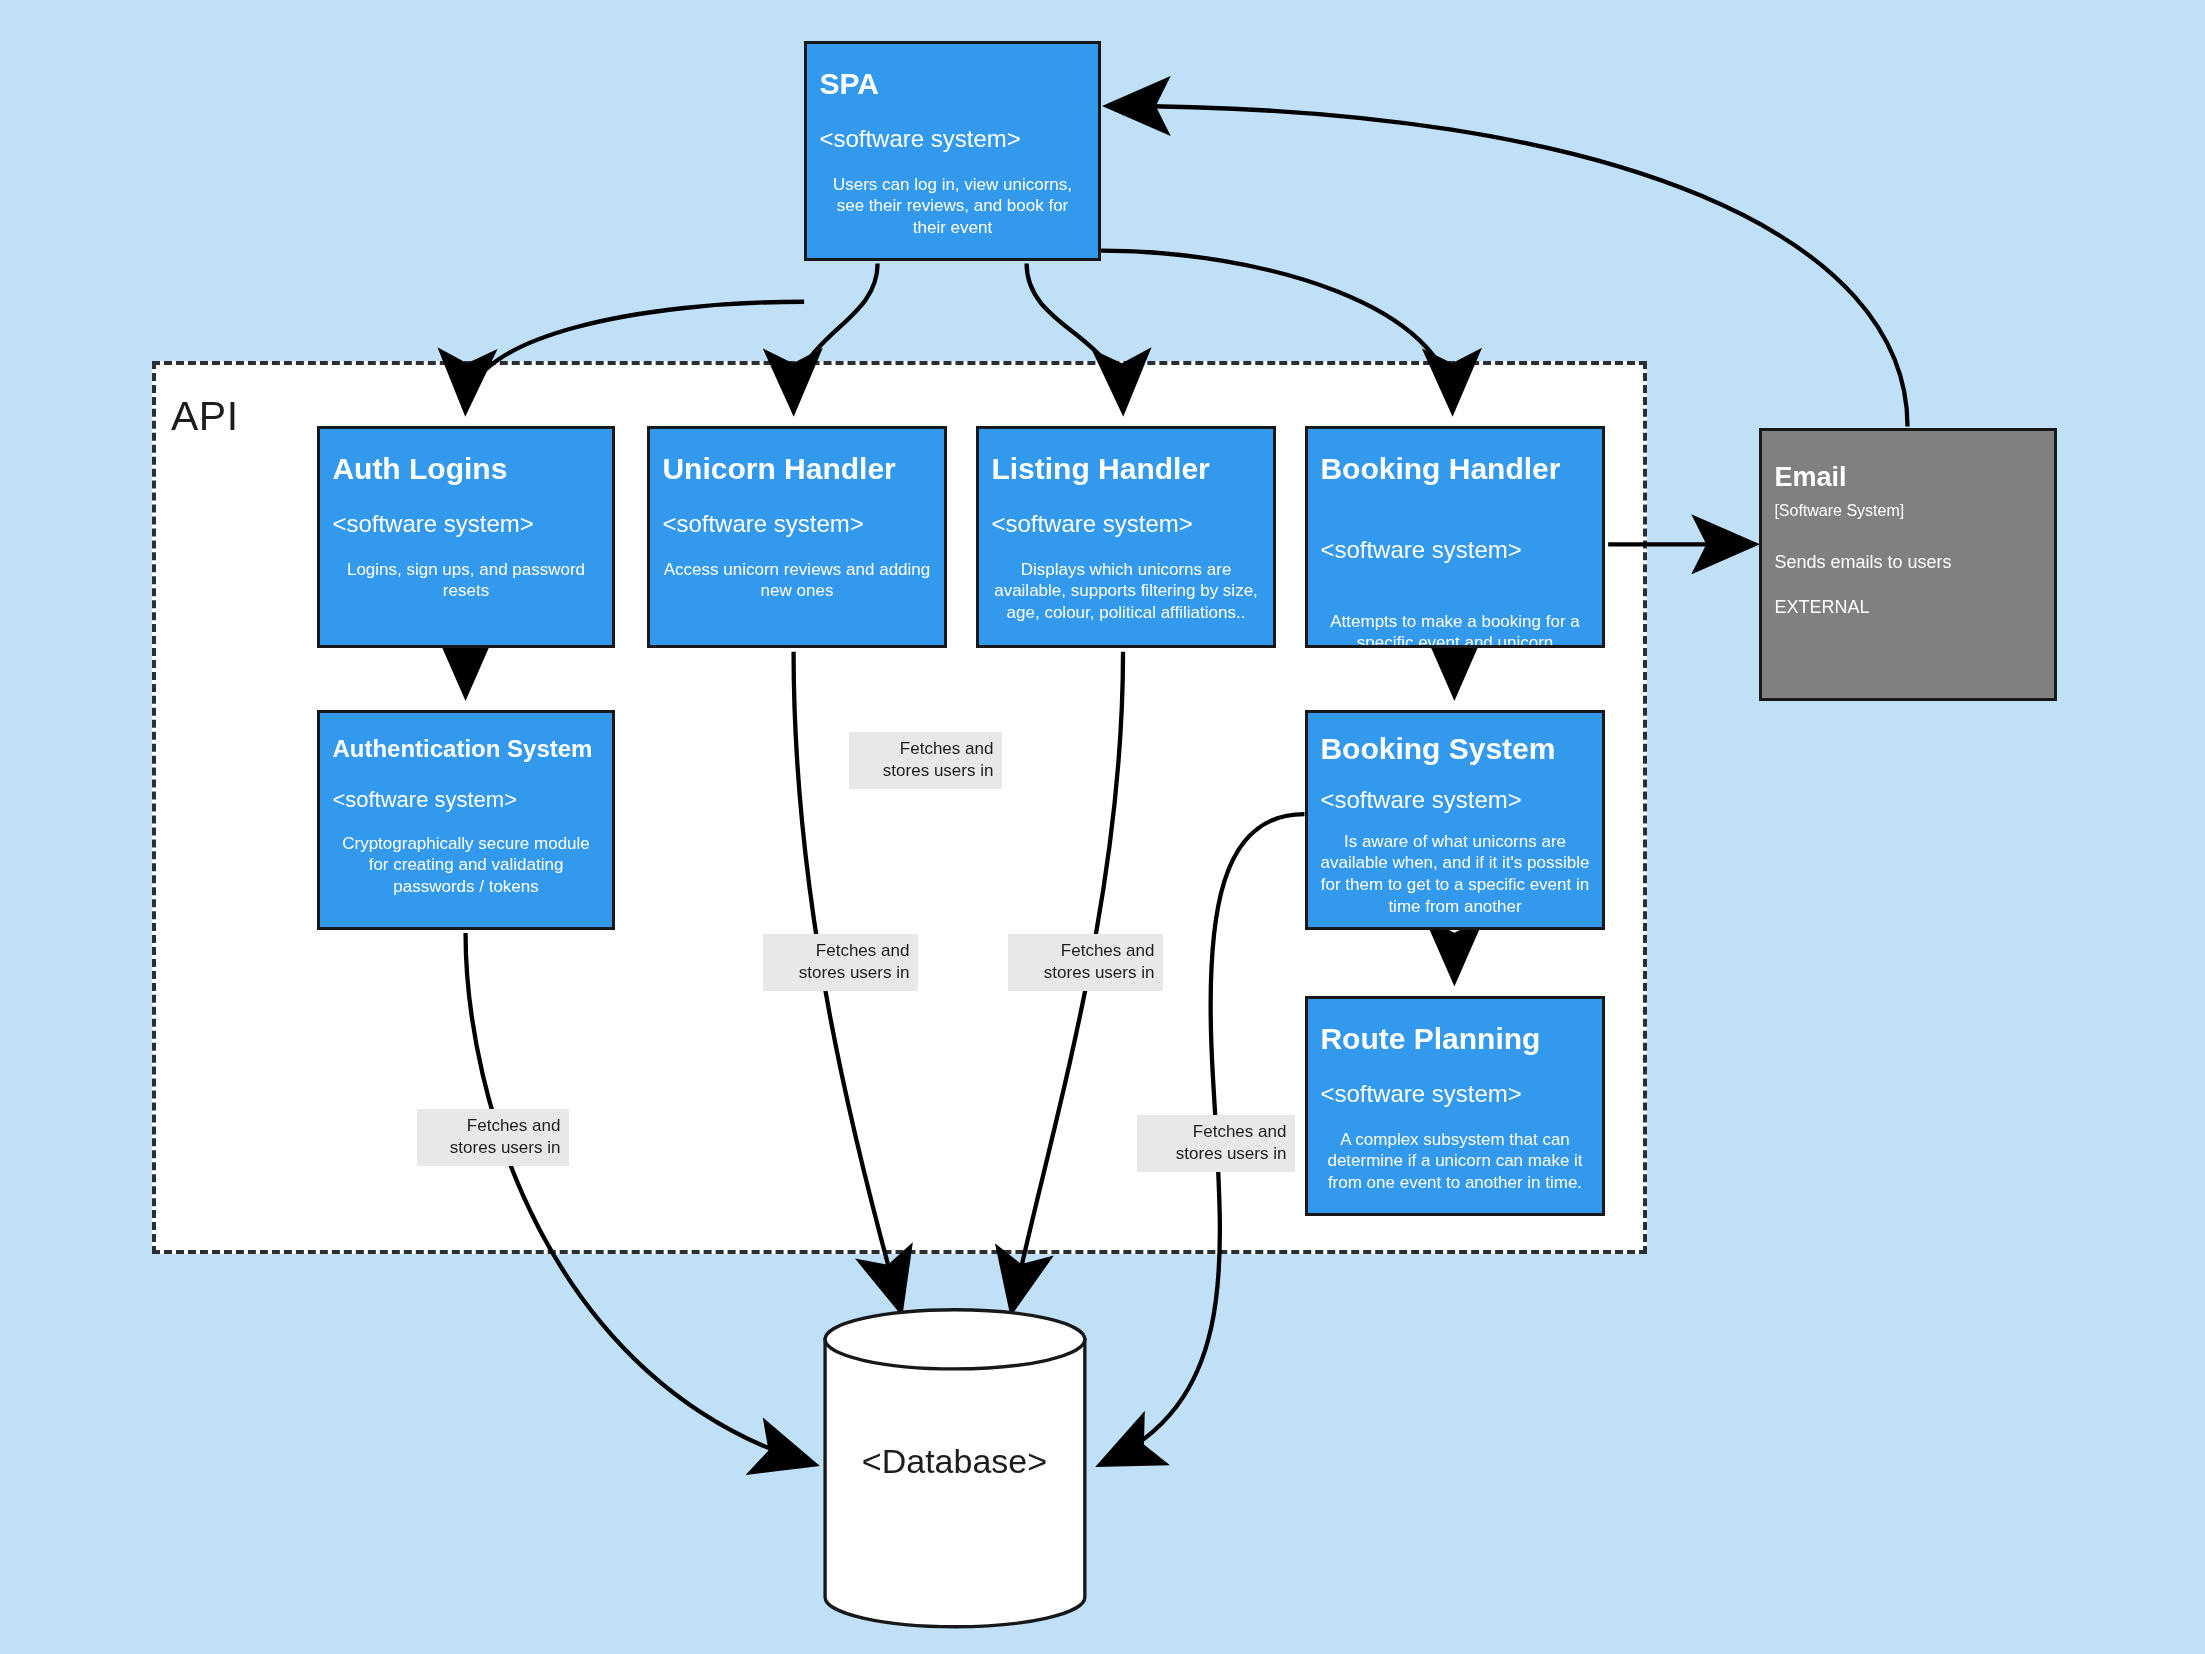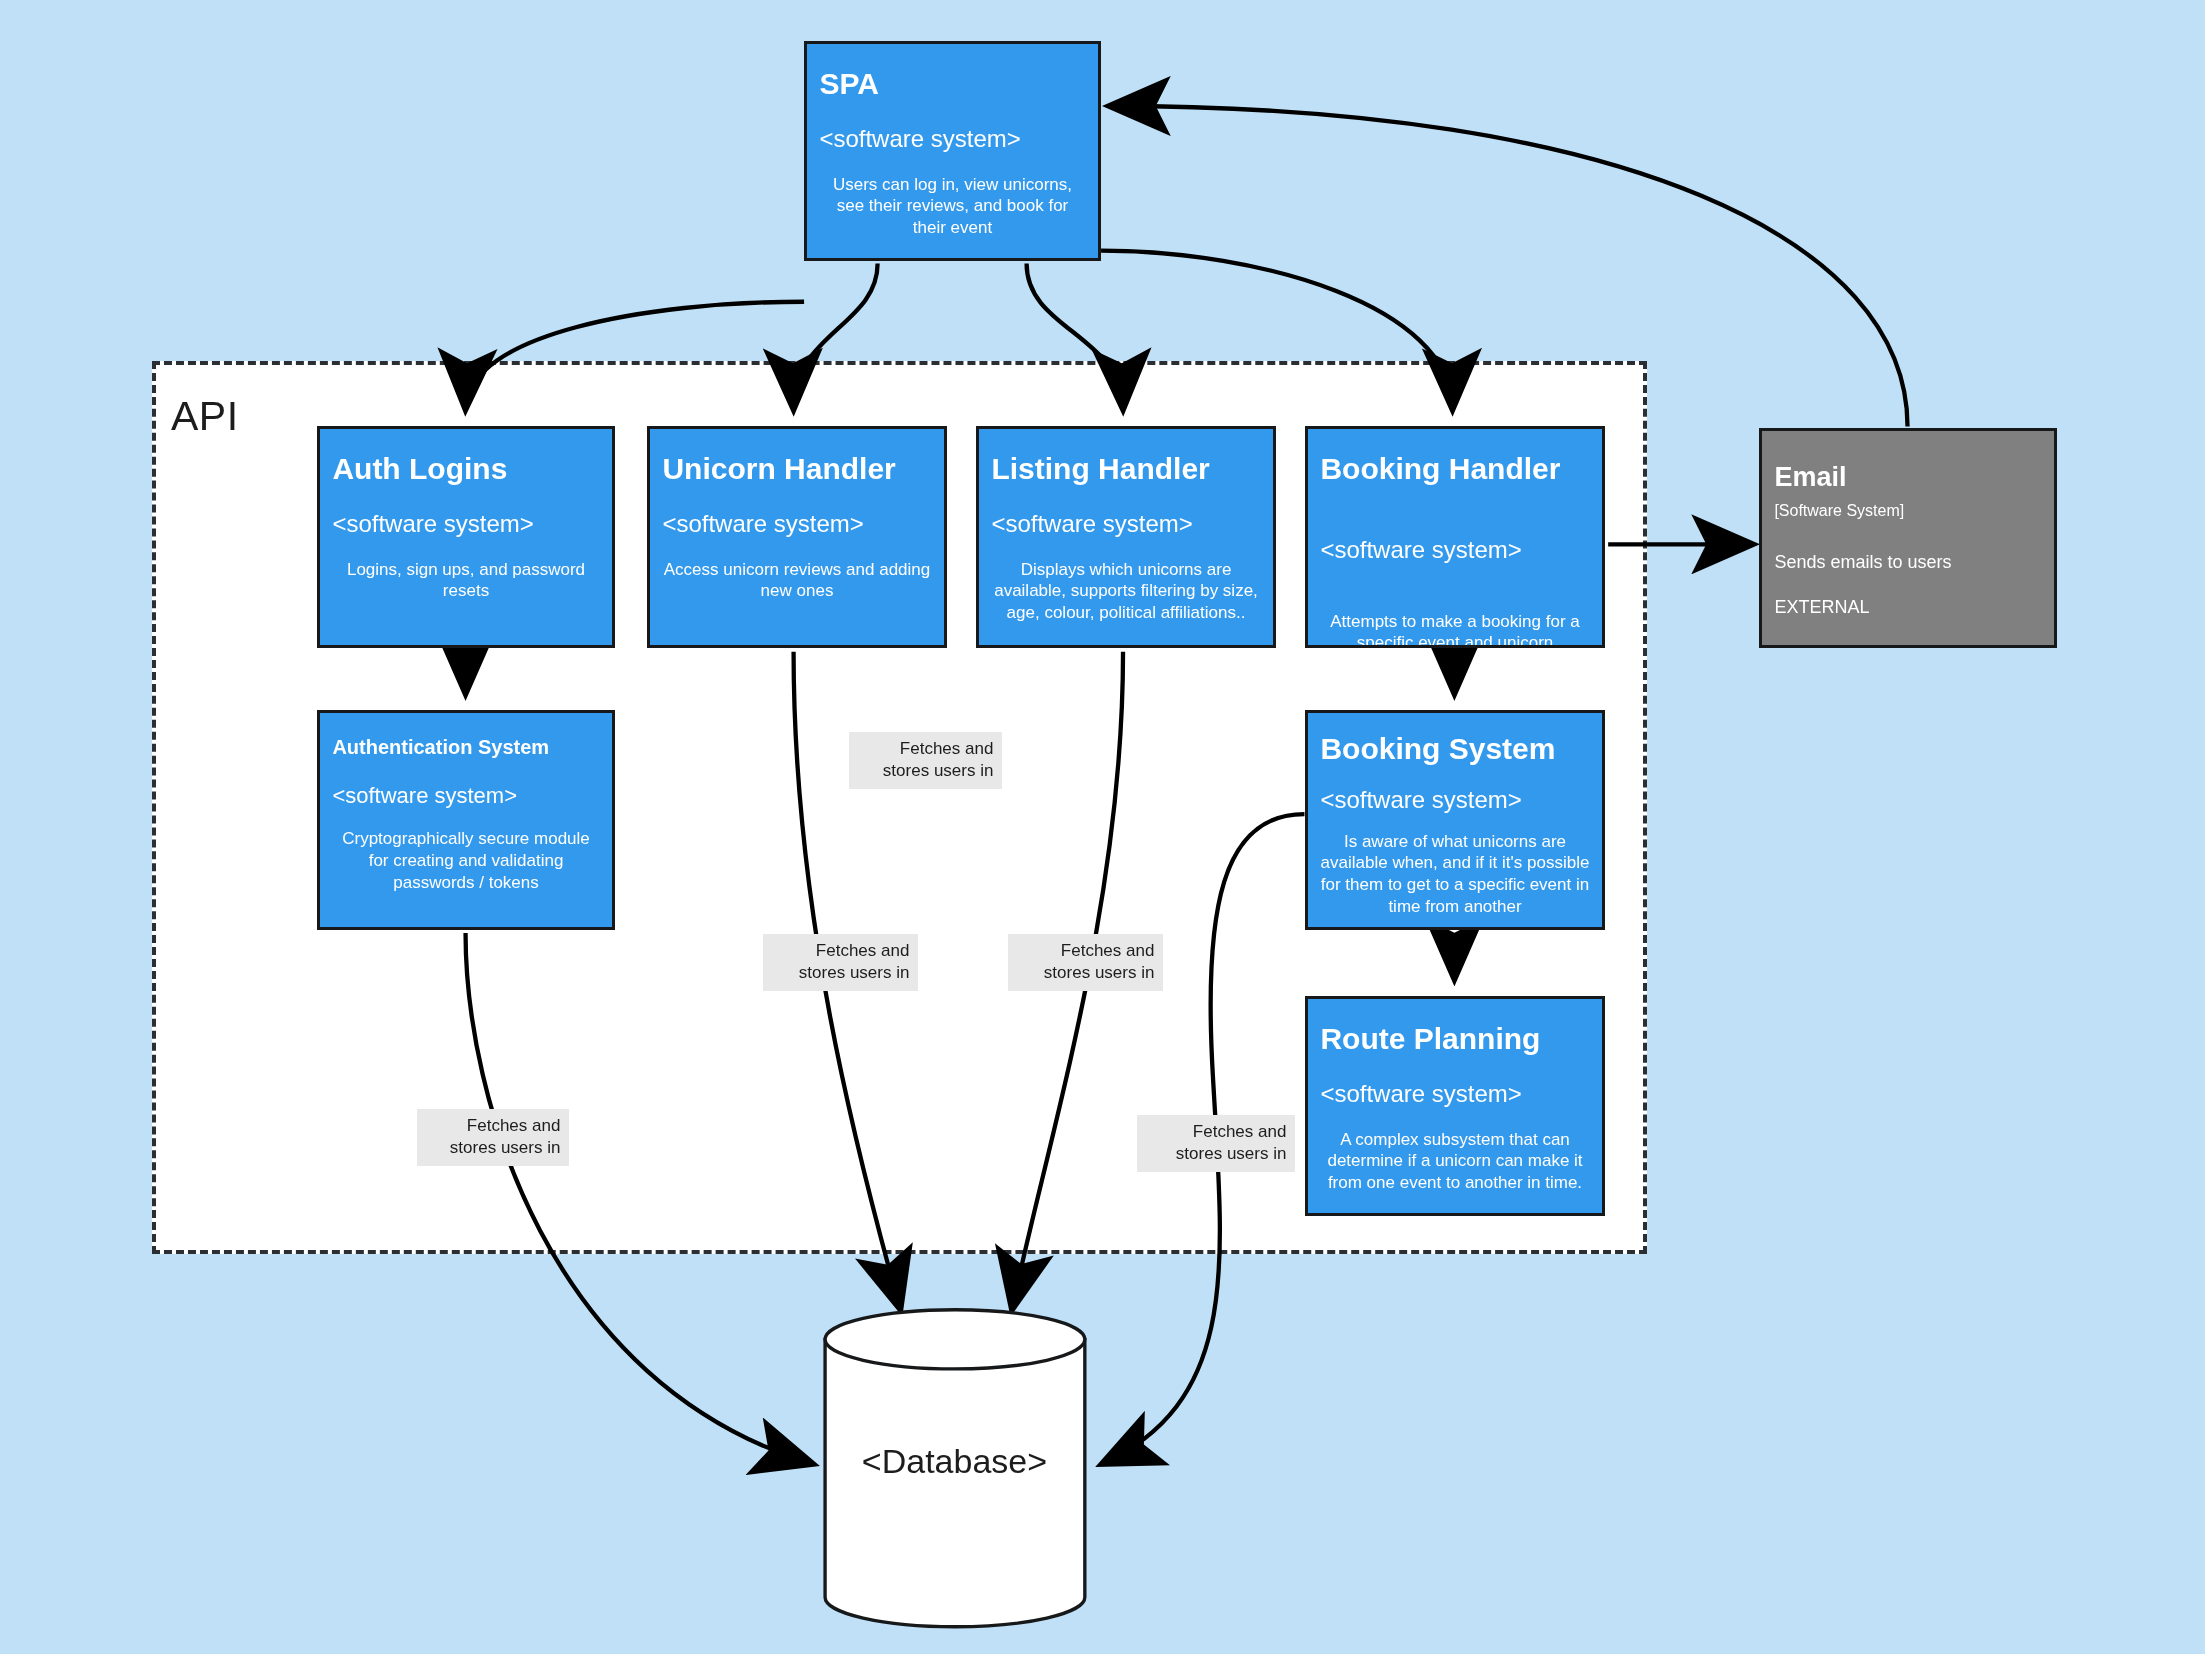--- a/index.html
+++ b/index.html
@@ -80,28 +80,28 @@
   .box-spa .desc { font-size: 17px; margin-top: 21px; }
 
   .box-auth      { left:317px;  top: 426px; width: 298px; height: 222px; }
   .box-unicorn   { left:647px; top: 426px; width: 300px; height: 222px; }
   .box-listing   { left:976px; top: 426px; width: 300px; height: 222px; }
   .box-booking-h { left:1305px; top: 426px; width: 300px; height: 222px; gap: 26px; }
   .handler .title{ font-size: 30px; margin-top: 23px; }
   .handler .tech { font-size: 24px; margin-top: 25px; }
   .handler .desc { font-size: 17px; margin-top: 21px; }
 
-  .box-email     { left:1759px; top: 428px; width: 298px; height: 220px; }
+  .box-email     { left:1759px; top: 428px; width: 298px; height: 273px; }
   .box-email .title { font-size: 27px; margin-top: 32px; }
   .box-email .tech  { font-size: 16px; margin-top: 9.6px; }
   .box-email .desc  { font-size: 18px; margin-top: 30px; }
   .box-email .extra { font-size: 18px; margin-top: 23px; }
 
   .box-authsys   { left:317px;  top: 710px; width: 298px; height: 220px; }
-  .box-authsys .title{ font-size: 20px; margin-top: 23px; }
+  .box-authsys .title{ font-size: 24px; margin-top: 23px; }
   .box-authsys .tech { font-size: 22px; margin-top: 25px; }
   .box-authsys .desc { font-size: 17px; margin-top: 20px; }
 
   .box-booking-s { left:1305px; top: 710px; width: 300px; height: 220px; }
   .box-booking-s .title{ font-size: 30px; margin-top: 19px; }
   .box-booking-s .tech { font-size: 24px; margin-top: 21px; }
   .box-booking-s .desc { font-size: 17px; margin-top: 17px; }
 
   .box-route     { left:1305px; top: 996px; width: 300px; height: 220px; }
   .box-route .title{ font-size: 30px; margin-top: 23px; }

